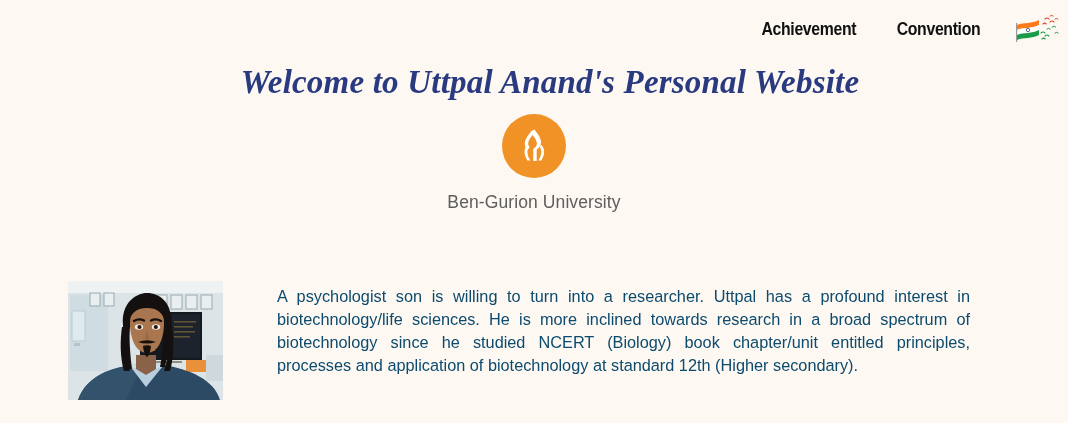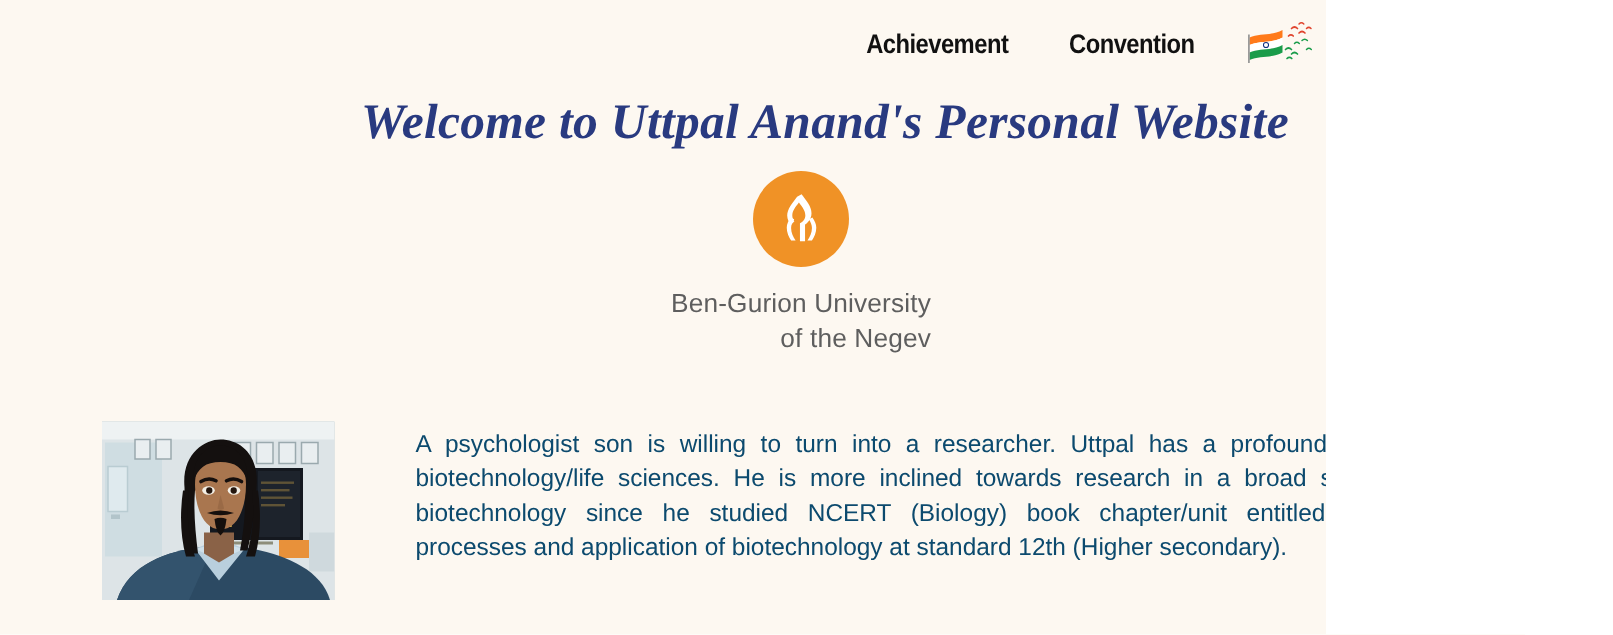--- a/index.html
+++ b/index.html
@@ -8,21 +8,21 @@
   }
   body {
     width: 1075px;
     height: 423px;
     background: #ffffff;
     font-family: "Liberation Serif", serif;
     overflow: hidden;
   }
   .page {
     position: relative;
-    width: 884px;
+    width: 1068px;
     height: 423px;
     background: #fdf8f1;
     overflow: hidden;
   }
 
   
   .topnav {
     position: absolute;
     top: 13px;
     right: 8px;
@@ -214,21 +214,20 @@
                    c 0 3.4 -1.4 6.0 -2.9 8.6
                    l -3.0 0
                    c 1.6 -2.6 3.0 -5.2 3.0 -8.4
                    c 0 -2.3 -0.9 -4.1 -2.1 -5.9
                    z"></path>
         </g>
       </svg>
     </div>
     <div class="logo-text">
       <span>Ben-Gurion University</span>
-      <span>of the Negev</span>
     </div>
   </div>
 
   <div class="content-row">
 
     <div class="portrait">
       <div class="ph"></div>
       <svg width="155" height="119" viewBox="0 0 155 119">
 
         <rect x="0" y="0" width="155" height="119" fill="#dde4e7"></rect>

